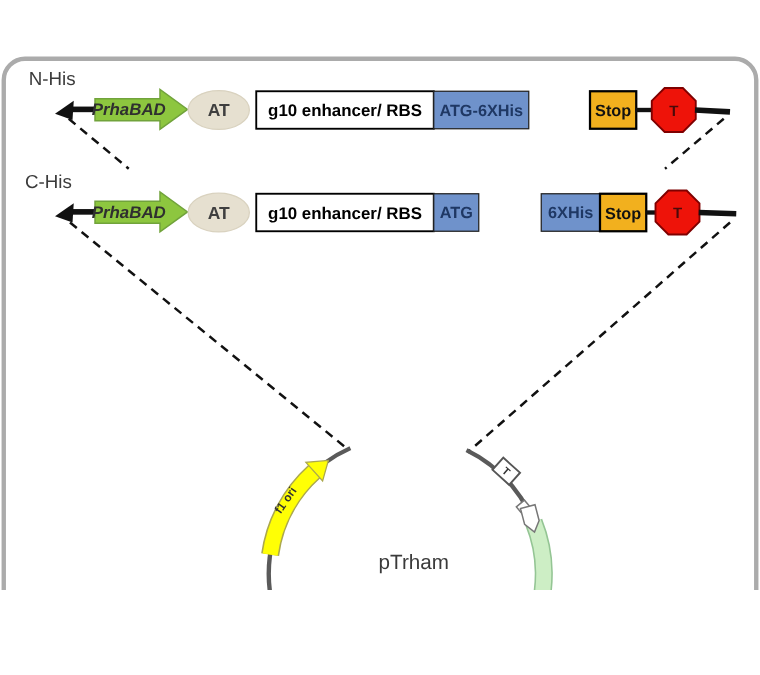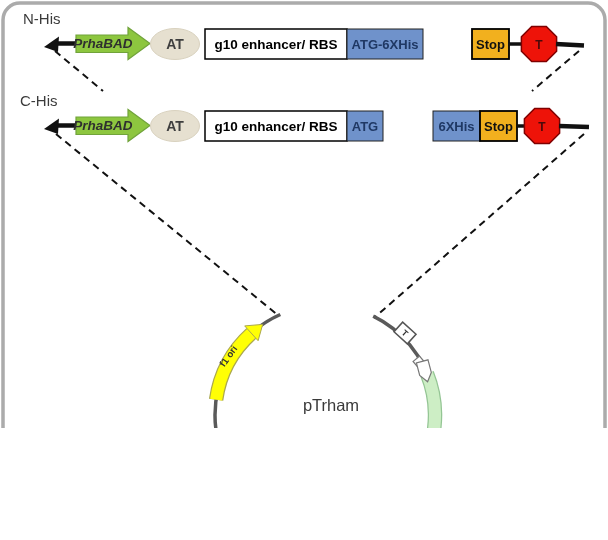--- a/index.html
+++ b/index.html
@@ -1,16 +1,16 @@
 <!DOCTYPE html>
 <html><head>
 <meta charset="utf-8">
 <style>
   html,body{margin:0;padding:0;background:#fff;}
-  .stage{width:608px;height:428px;position:relative;font-family:"Liberation Sans",sans-serif;}
+  .stage{width:608px;height:428px;position:relative;font-family:"Liberation Sans",sans-serif;margin-top:44px;}
   svg{display:block;}
   text{font-family:"Liberation Sans","DejaVu Sans",sans-serif;}
   .lbl{font-size:15px;fill:#3b3b3b;}
   .prom{font-size:13.5px;font-weight:bold;font-style:italic;fill:#2f2f2f;}
   .boxtxt{font-size:13.5px;font-weight:bold;fill:#000;}
   .attxt{font-size:14px;font-weight:bold;fill:#3f3f3f;}
   .bluetxt{font-size:13px;font-weight:bold;fill:#1F3864;}
   .stoptxt{font-size:13px;font-weight:bold;fill:#111;}
   .ttxt{font-size:12px;font-weight:bold;fill:#4a0a0a;}
   .arctxt{font-size:9.5px;font-weight:bold;fill:#333;}

